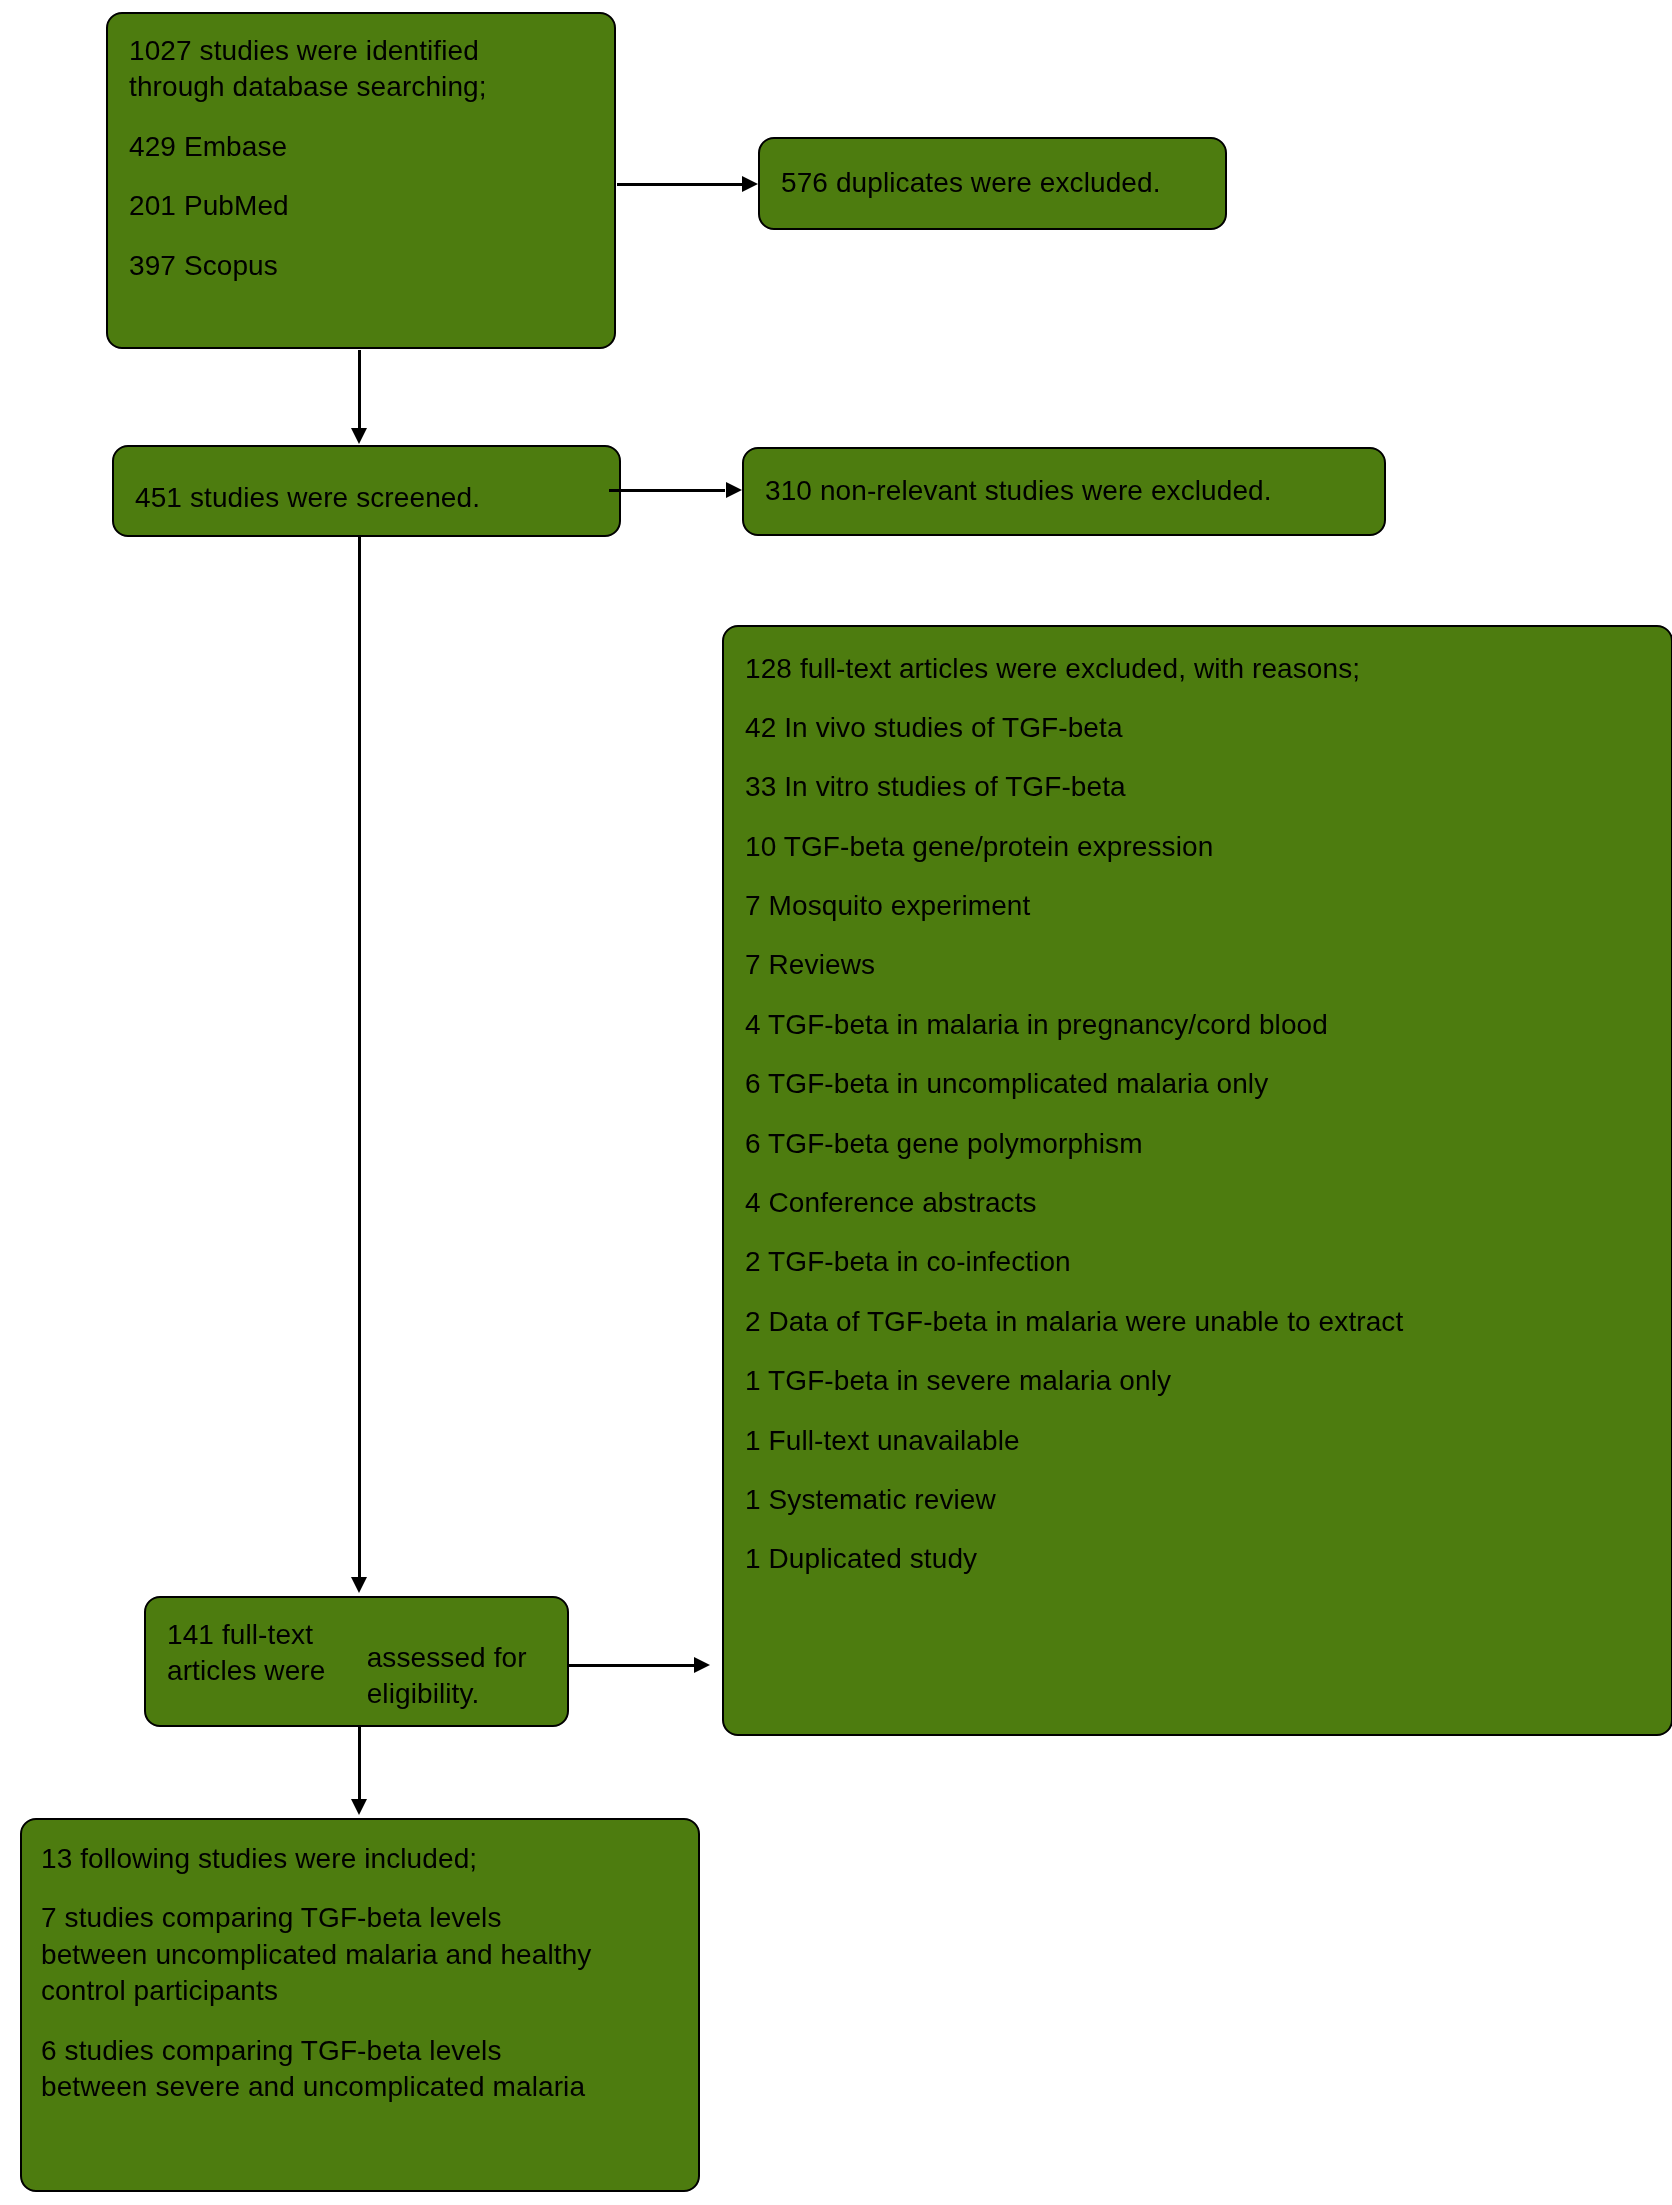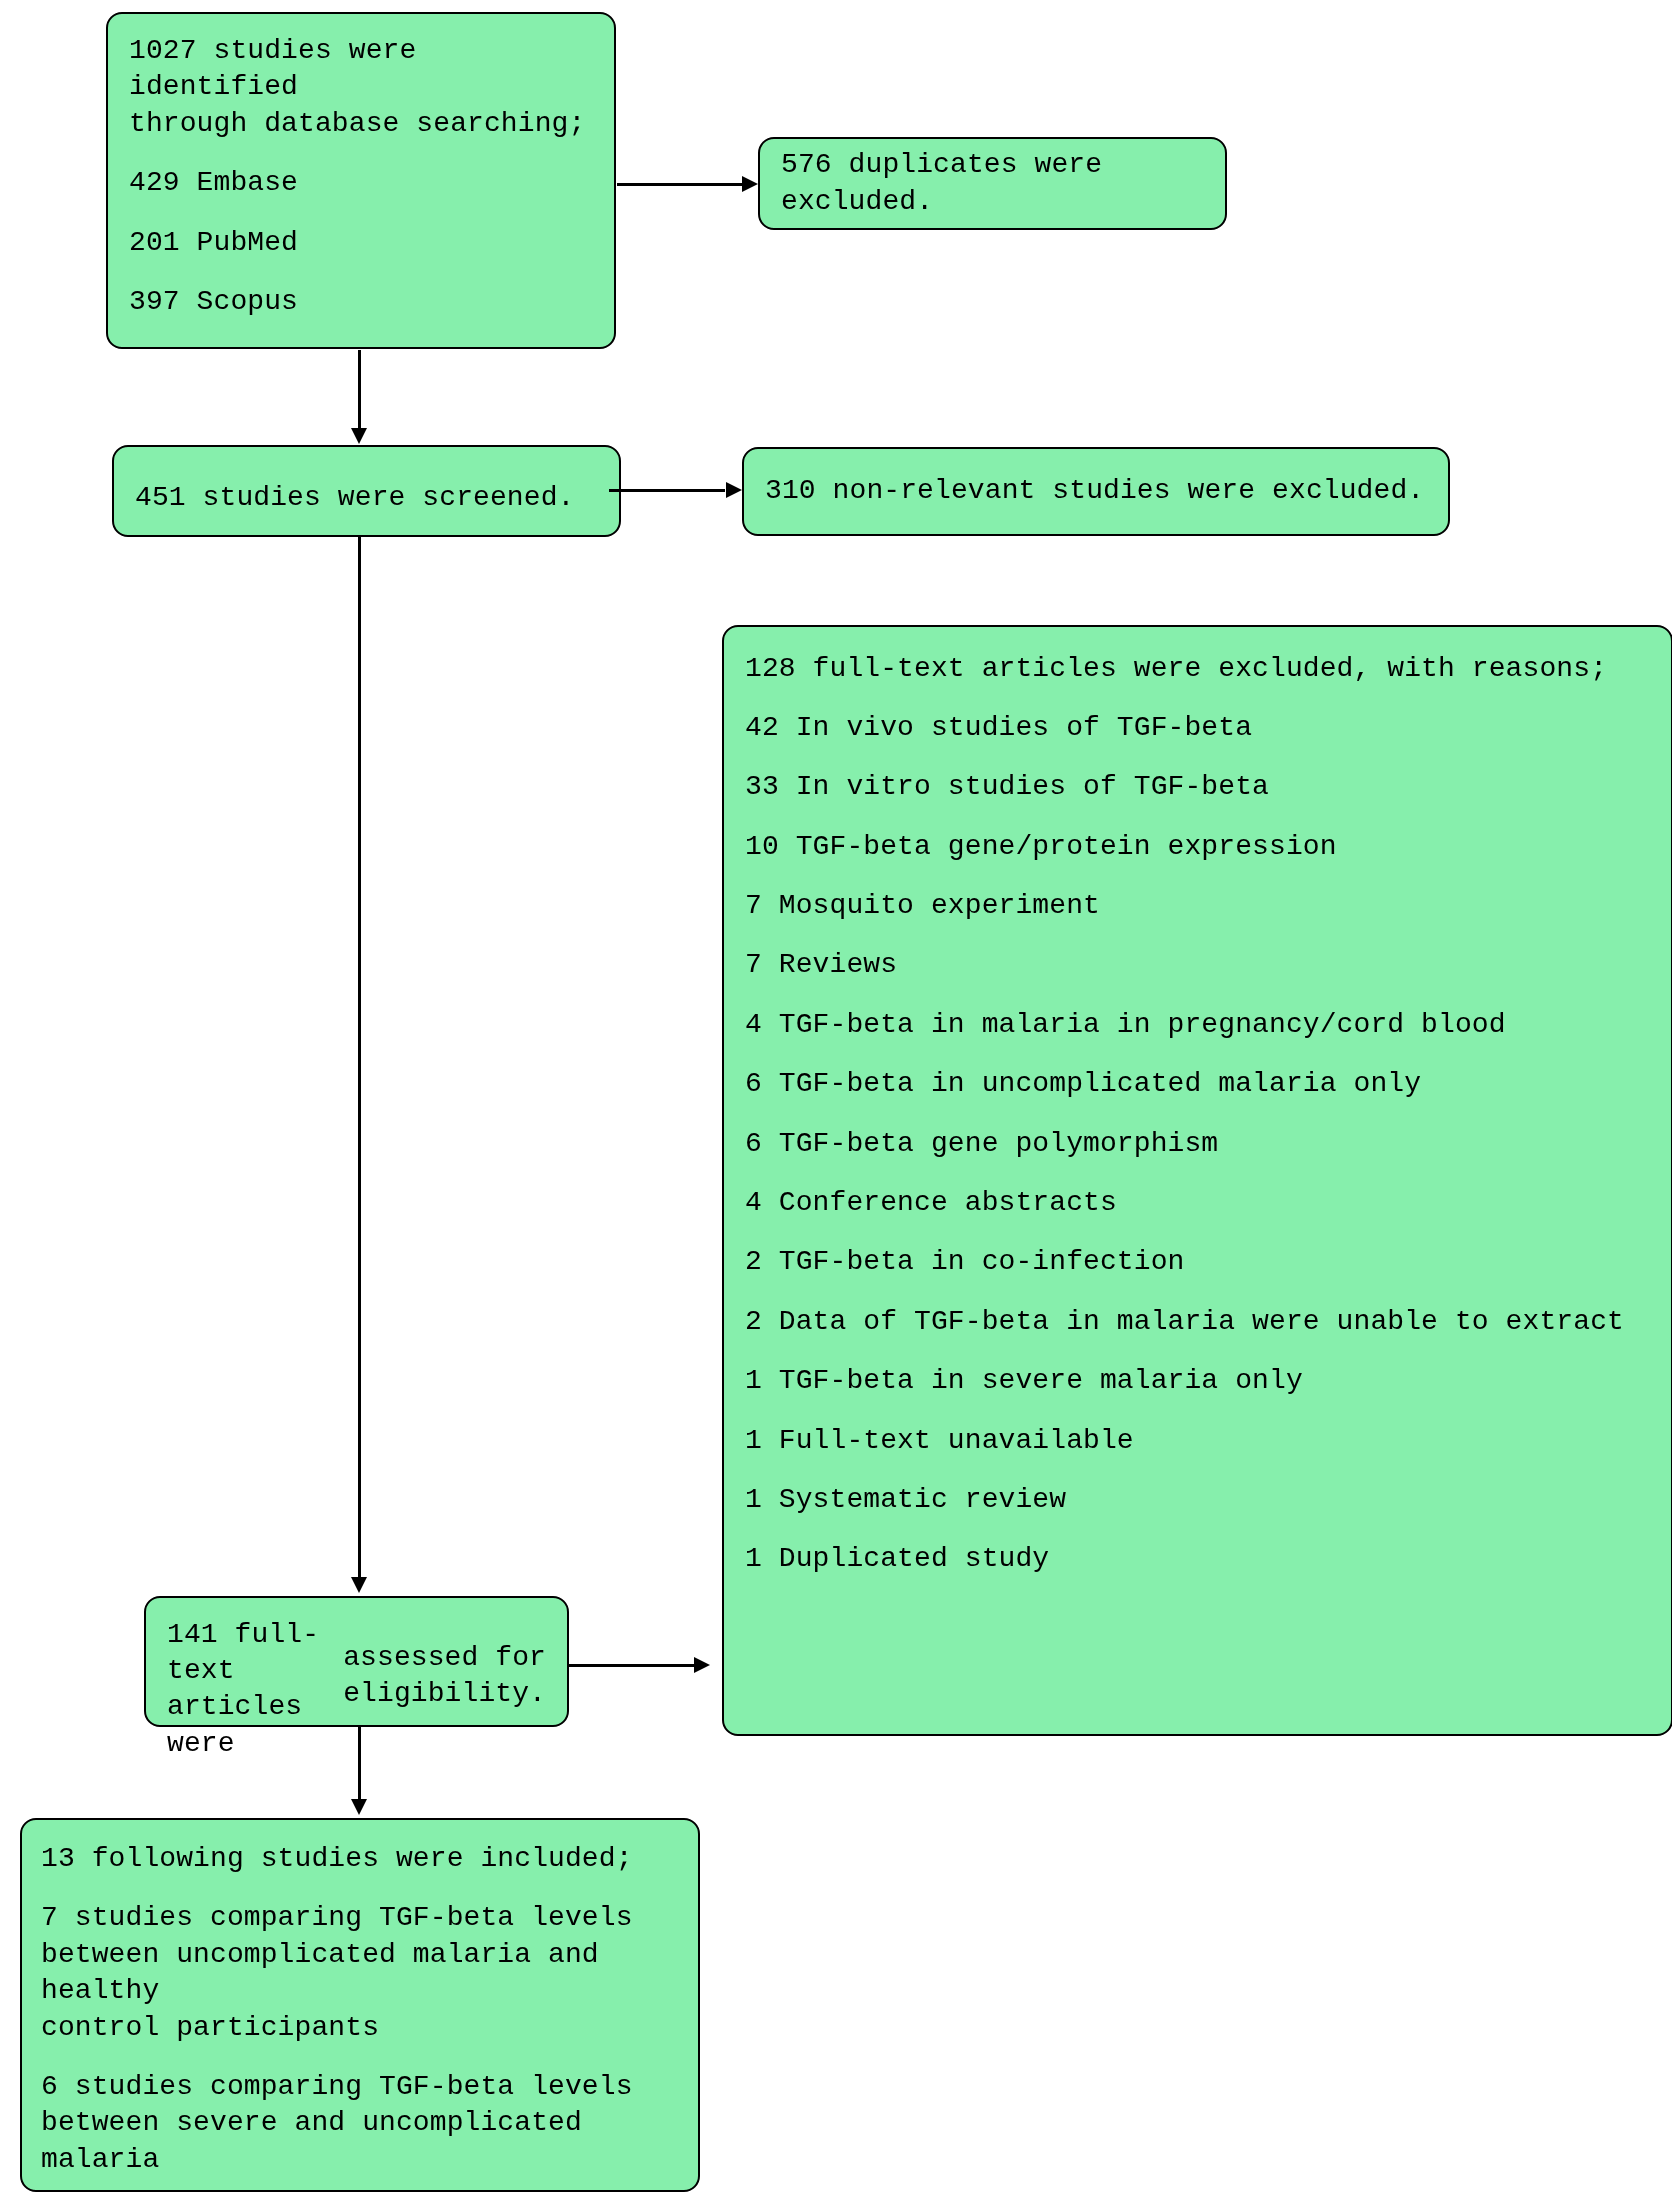--- a/index.html
+++ b/index.html
@@ -16,23 +16,22 @@
     width: 1672px;
     height: 2205px;
     background: #ffffff;
     overflow: hidden;
   }
   .node {
     position: absolute;
     box-sizing: border-box;
     border: 2.5px solid #000000;
     border-radius: 16px;
-    background: #86efac;
+    background: #4d7c0f;
     padding: 18.6px 21px;
-    font-family: Liberation Mono, monospace;
   }
   .node .line {
     font-size: 28px;
     line-height: 1.30;
     white-space: pre-wrap;
     letter-spacing: 0.1px;
   }
   .node .line + .line {
     margin-top: 0px;
   }
@@ -93,21 +92,21 @@
   <div class="vline" style="left:358px; top:350px; width:3.1px; height:79px;"></div>
   <div class="arrow-down" style="left:351px; top:428px;"></div>
 
   <div class="node" style="left:100px; top:445px; width:509px; height:92px; display:flex; align-items:flex-end;margin-left:12px;">
     <div class="line">451 studies were screened.</div>
   </div>
 
   <div class="hline" style="left:609px; top:489px; width:116px;"></div>
   <div class="arrow-right" style="left:726px; top:482px;"></div>
 
-  <div class="node" style="left:742px; top:447px; width:708px; height:89px; display:flex; align-items:center;padding-left:21px;">
+  <div class="node" style="left:742px; top:447px; width:644px; height:89px; display:flex; align-items:center;padding-left:21px;">
     <div class="line">310 non-relevant studies were excluded.</div>
   </div>
 
   <div class="vline" style="left:358px; top:536px; width:3.1px; height:1042px;"></div>
   <div class="arrow-down" style="left:351px; top:1577px;"></div>
 
   <div class="node" style="left:722px; top:625px; width:951px; height:1111px; padding:23.5px 21px;">
     <div class="line">128 full-text articles were excluded, with reasons;</div>
     <div class="line gap">42 In vivo studies of TGF-beta</div>
     <div class="line gap">33 In vitro studies of TGF-beta</div>

